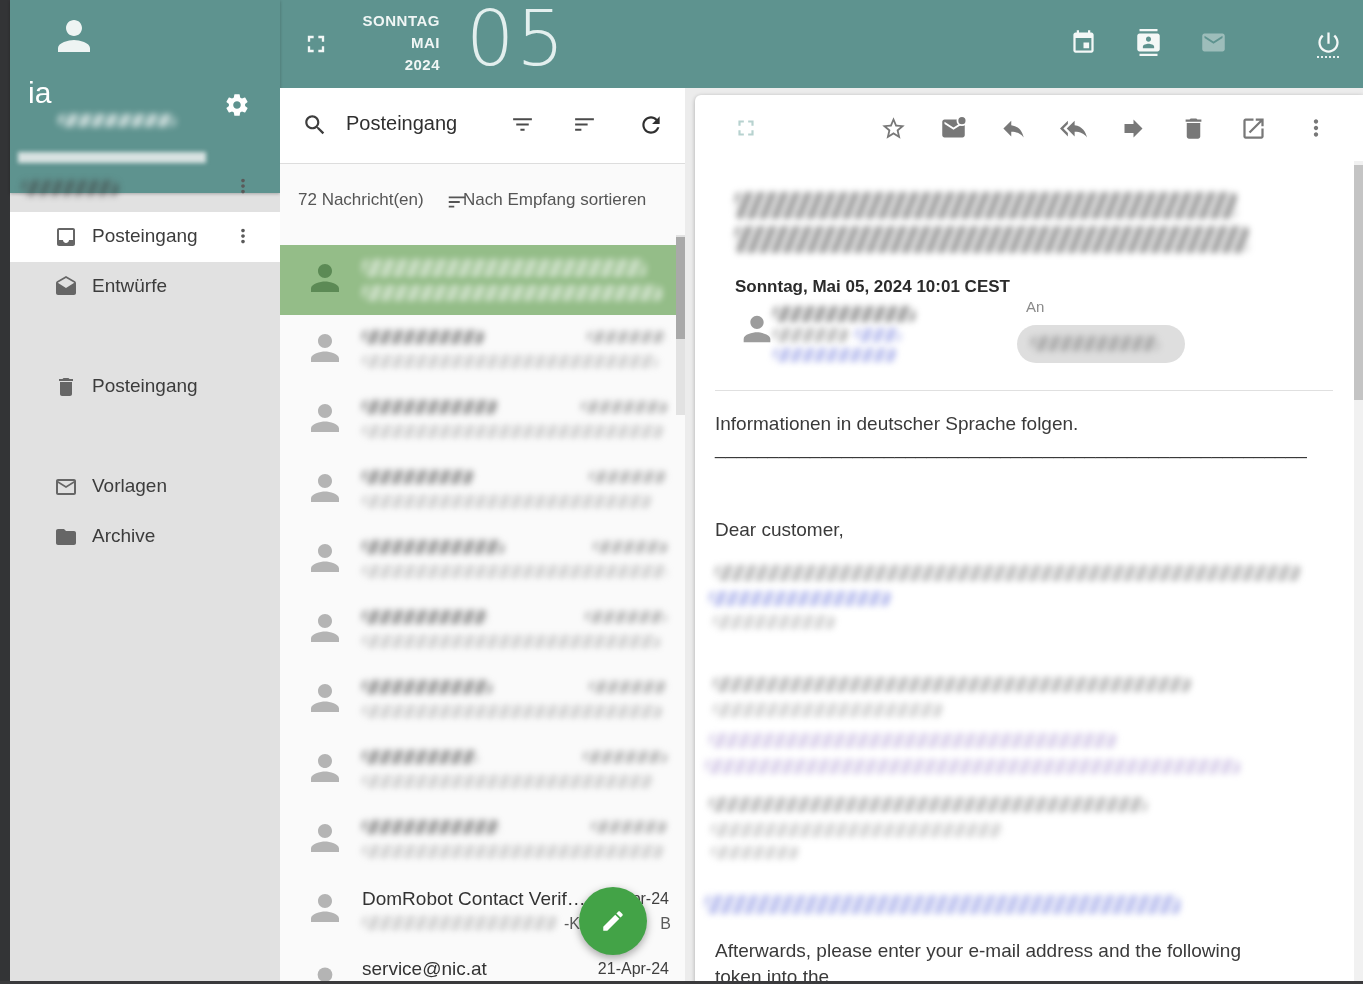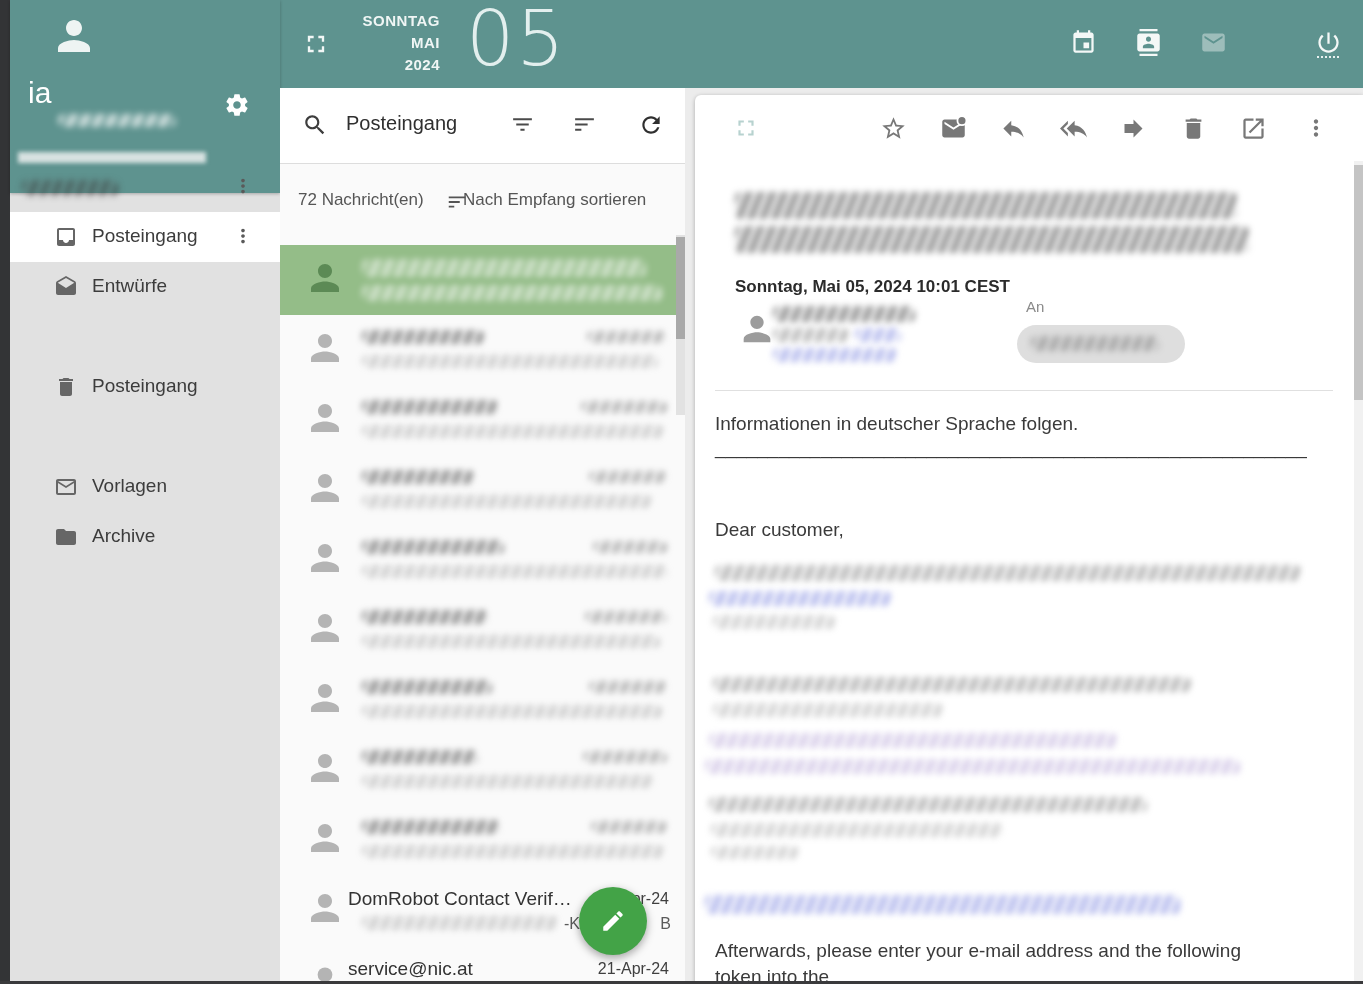--- a/index.html
+++ b/index.html
@@ -55,21 +55,21 @@
   .searchbar .sic{position:absolute;left:22px;top:24px;color:#3d3d3d;cursor:pointer;}
   .search-label{position:absolute;left:66px;top:24px;font-size:20px;color:#2f2f2f;}
   .list-toolbar{position:absolute;left:0;top:76px;width:405px;height:71px;background:#fafafa;}
   .count-label{position:absolute;left:18px;top:26px;font-size:17px;color:#555;}
   .sort-label{position:absolute;left:183px;top:26px;font-size:17px;color:#555;cursor:pointer;}
   .messages{position:absolute;left:0;top:147px;width:405px;height:749px;overflow:hidden;}
   .mrow{position:absolute;left:0;width:405px;height:70px;cursor:pointer;}
   .mrow .mav{position:absolute;left:24px;top:12px;color:#b4b4b4;}
   .mrow.sel{background:#94bd88;}
   .mrow.sel .mav{color:#5c8a55;}
-  .msender{position:absolute;left:68px;top:13px;font-size:19px;color:#333;white-space:nowrap;}
+  .msender{position:absolute;left:82px;top:13px;font-size:19px;color:#333;white-space:nowrap;}
   .mdate{position:absolute;right:16px;top:15px;font-size:16px;color:#3f3f3f;}
   .mfrag{position:absolute;font-size:16px;color:#5a5a5a;}
   .msg-track{position:absolute;right:0;top:0;width:9px;height:180px;background:#e2e2e2;}
   .msg-thumb{position:absolute;right:0;top:2px;width:9px;height:102px;background:#a9a9a9;cursor:grab;}
   .fab{position:absolute;left:299px;top:799px;width:68px;height:68px;border-radius:50%;
     background:#43a347;color:#fff;box-shadow:0 3px 8px rgba(0,0,0,.35);cursor:pointer;}
   .fab svg{position:absolute;left:21px;top:21px;}
 
   
   .reader{position:absolute;left:685px;top:88px;width:678px;height:896px;background:#ececec;}

